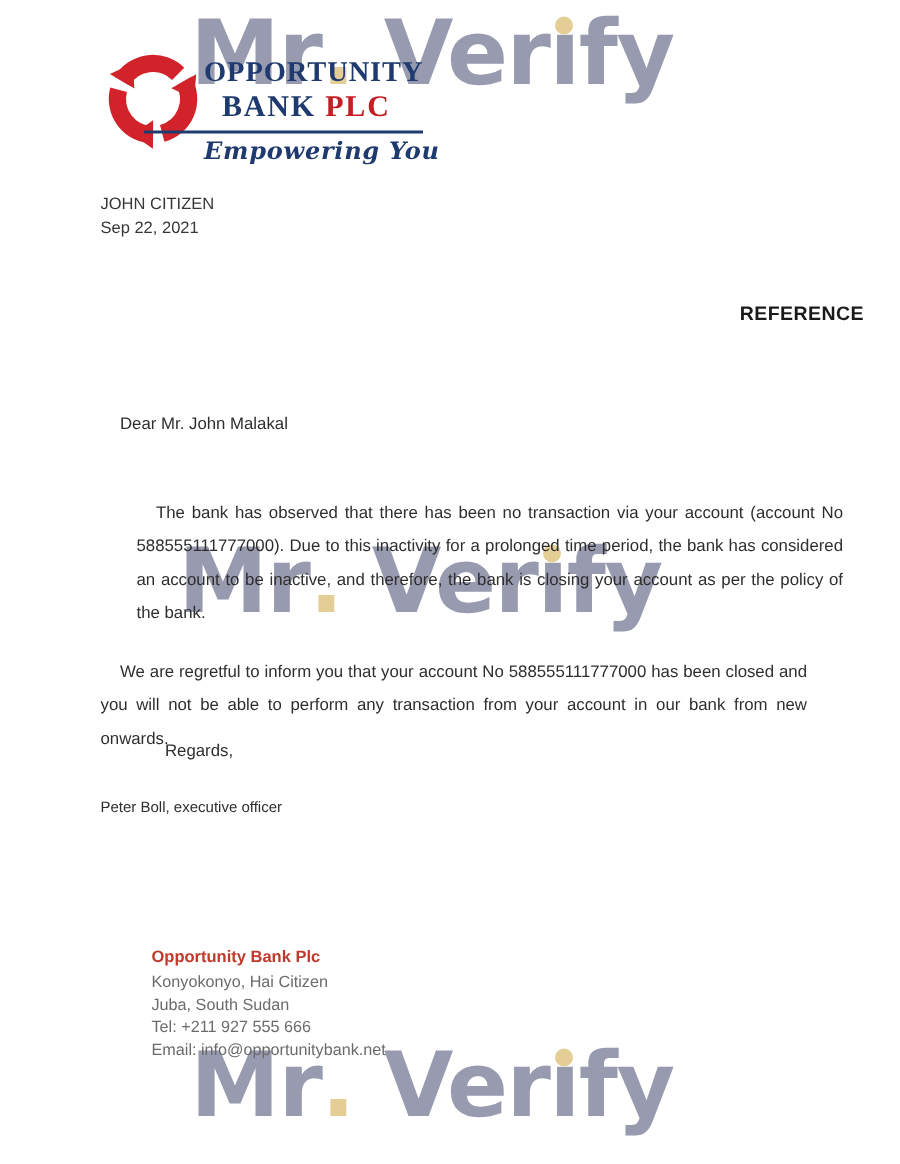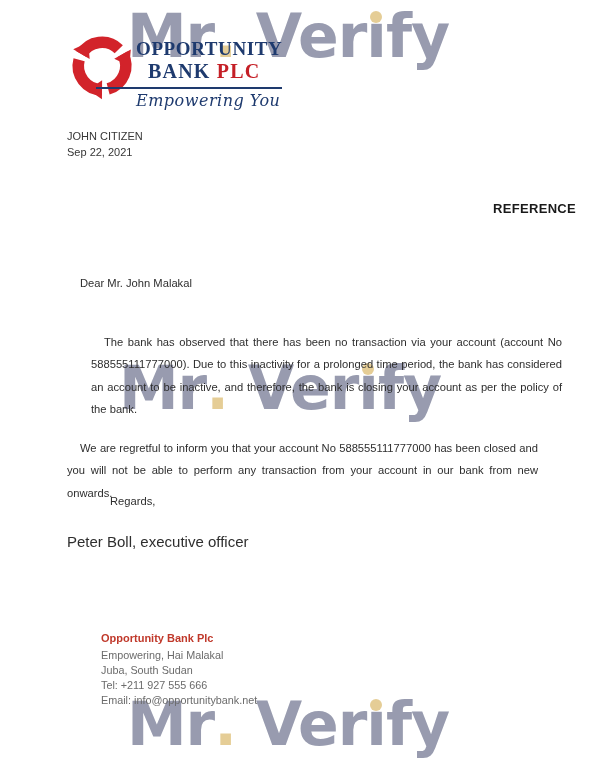--- a/index.html
+++ b/index.html
@@ -22,37 +22,37 @@
 
   
   .logo{position:absolute;left:60px;top:26px;width:250px;height:96px;}
   .logo-icon{position:absolute;left:2px;top:4px;}
   .logo-name1{position:absolute;left:76px;top:12px;font-family:Liberation Serif, serif;
               font-weight:bold;font-size:19px;letter-spacing:.6px;}
   .logo-name2{position:absolute;left:88px;top:34px;font-family:"Liberation Serif",serif;
               font-weight:bold;font-size:20px;letter-spacing:1.2px;}
   .logo-underline{position:absolute;left:36px;top:61px;width:186px;height:2px;}
   .logo-tagline{position:absolute;left:76px;top:65px;font-family:"DejaVu Serif",serif;
-                font-style:italic;font-weight:normal;font-size:16px;letter-spacing:.5px;}
+                font-style:italic;font-weight:bold;font-size:16px;letter-spacing:.5px;}
 
   
   .recipient{position:absolute;left:67px;top:129px;font-size:11px;line-height:15.5px;color:#363636;}
 
   
   .subject{position:absolute;left:0;top:201px;width:100%;box-sizing:border-box;padding-left:16px;
            text-align:right;font-weight:bold;font-size:13px;letter-spacing:.3px;color:#1a1a1a;}
 
   
   .salutation{position:absolute;left:80px;top:277px;font-size:11.2px;color:#2e2e2e;}
   .para{position:absolute;left:67px;width:471px;font-size:11.2px;line-height:22.3px;color:#2e2e2e;
         text-align:justify;text-indent:13px;}
   .para1{top:320px;margin-left:24px;}
   .para2{top:426px;}
   .regards{position:absolute;left:67px;top:495px;font-size:11.2px;color:#2e2e2e;margin-left:43px;}
-  .signature{position:absolute;left:67px;top:533px;font-size:15px;color:#2e2e2e;}
+  .signature{position:absolute;left:67px;top:533px;font-size:10px;color:#2e2e2e;}
 
   
   .footer{position:absolute;left:53px;top:632px;margin-left:48px;}
   .footer-company{font-size:11px;font-weight:bold;margin-bottom:4px;}
   .footer-line{font-size:10.8px;line-height:15px;color:#6b6b6b;}
 </style>
 </head>
 <body>
 
 <div class="page">
@@ -110,20 +110,20 @@
     <div class="subject">REFERENCE</div>
 
     <div class="salutation">Dear Mr. John Malakal</div>
     <p class="para para1">The bank has observed that there has been no transaction via your account (account No 588555111777000). Due to this inactivity for a prolonged time period, the bank has considered an account to be inactive, and therefore, the bank is closing your account as per the policy of the bank.</p>
     <p class="para para2">We are regretful to inform you that your account No 588555111777000 has been closed and you will not be able to perform any transaction from your account in our bank from new onwards.</p>
     <div class="regards">Regards,</div>
     <div class="signature">Peter Boll, executive officer</div>
 
     <div class="footer">
       <div class="footer-company" style="color:#c0392b">Opportunity Bank Plc</div>
-      <div class="footer-line">Empowering, Hai Malakal</div>
+      <div class="footer-line">Konyokonyo, Hai Citizen</div>
       <div class="footer-line">Juba, South Sudan</div>
       <div class="footer-line">Tel: +211 927 555 666</div>
       <div class="footer-line">Email: info@opportunitybank.net</div>
     </div>
 
   </div>
 </div>
 
 </body></html>

